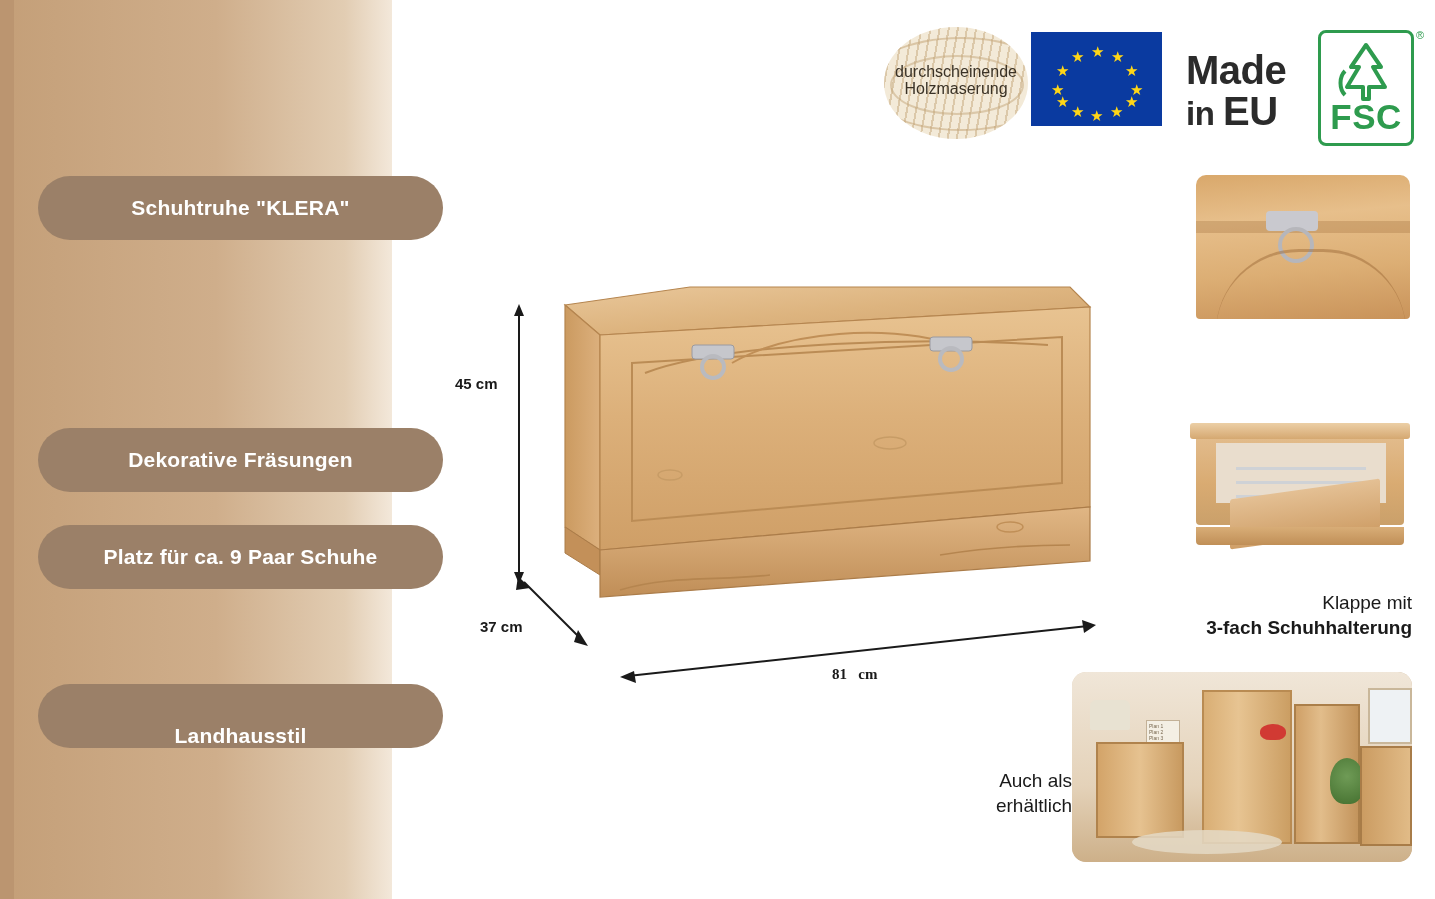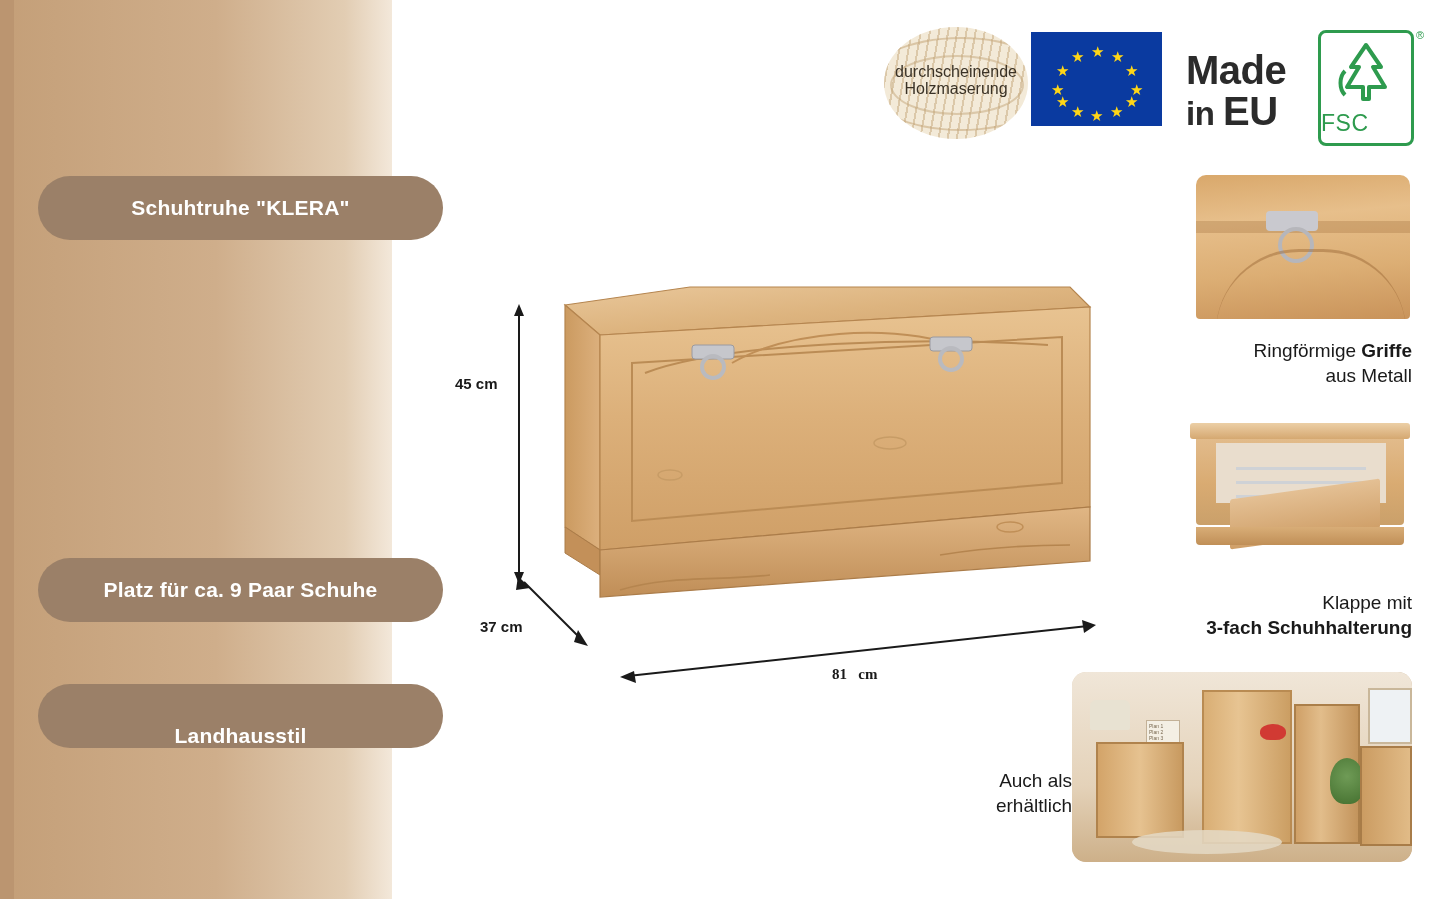--- a/index.html
+++ b/index.html
@@ -48,21 +48,21 @@
     font-size: 21px;
     font-weight: bold;
     letter-spacing: 0.2px;
     box-sizing: border-box;
     padding: 0 18px;
     text-align: center;
   }
   .pill-1 { top: 176px; }
   .pill-2 { top: 302px; }
   .pill-3 { top: 428px; }
-  .pill-4 { top: 558px; justify-content: center; }
+  .pill-4 { top: 525px; justify-content: center; }
   .pill-5 { top: 684px; align-items: flex-end; }
 
   
   .badge-wood {
     position: absolute;
     left: 884px; top: 27px;
     width: 144px; height: 112px;
     border-radius: 50%;
     background: #f3ead8;
     overflow: hidden;
@@ -129,23 +129,23 @@
     color: #2e9b4e;
   }
   .badge-fsc .tree {
     position: absolute;
     left: 50%; top: 8px;
     transform: translateX(-50%);
   }
   .badge-fsc .fsc-text {
     position: absolute;
     left: 0; right: 0; bottom: 6px;
-    text-align: left;
-    font-size: 23px;
-    font-weight: normal;
+    text-align: center;
+    font-size: 35px;
+    font-weight: bold;
     letter-spacing: 0.5px;
   }
   .badge-fsc .reg {
     position: absolute;
     right: -13px; top: -4px;
     font-size: 11px;
     color: #2e9b4e;
   }
 
   
@@ -291,20 +291,23 @@
 <body>
 
 <div id="page">
 
   <div class="left-panel">
     <div class="left-panel-edge"></div>
   </div>
 
   <div class="pill pill-1">
     <span>Schuhtruhe "KLERA"</span>
+  </div>
+  <div class="pill pill-3">
+    <span>Dekorative Fräsungen</span>
   </div>
   <div class="pill pill-4">
     <span>Platz für ca. 9 Paar Schuhe</span>
   </div>
   <div class="pill pill-5">
     <span>Landhausstil</span>
   </div>
 
   <div class="badge-wood">
     <div class="grain"></div>
@@ -418,26 +421,20 @@
     <span>&nbsp;</span>
     <span>cm</span>
   </div>
 
   <div class="detail-img photo-1">
     <div class="band"></div>
     <div class="plate"></div>
     <div class="ring"></div>
     <div class="curve"></div>
   </div>
-  <div class="caption" style="left:1130px; top:338px; width:282px;">
-    <div>
-      <span>Ringförmige </span><b>Griffe</b>
-    </div>
-    <div>aus Metall</div>
-  </div>
 
   <div class="detail-img photo-2">
     <div class="body"></div>
     <div class="top"></div>
     <div class="inside"></div>
     <div class="rail" style="left:46px; top:52px; width:130px;"></div>
     <div class="rail" style="left:46px; top:66px; width:130px;"></div>
     <div class="rail" style="left:46px; top:80px; width:130px;"></div>
     <div class="flap"></div>
     <div class="base"></div>

